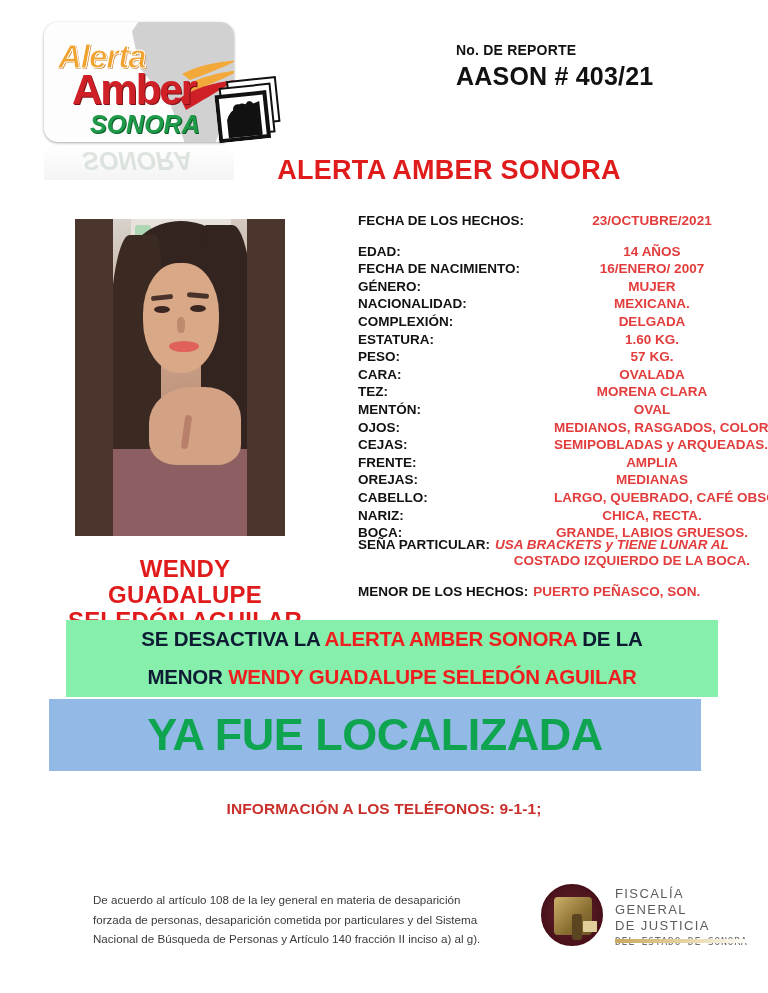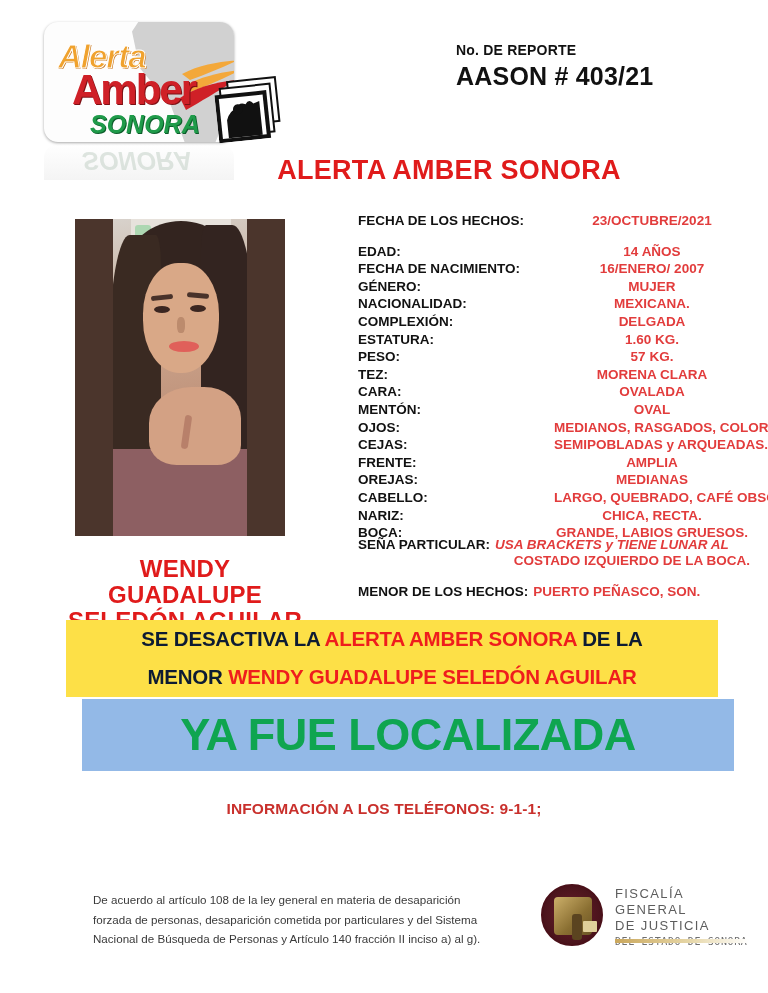--- a/index.html
+++ b/index.html
@@ -138,29 +138,29 @@
   .sena-val{font-size:13.5px;font-weight:bold;color:#e23c3c;margin-left:5px;white-space:nowrap;font-style:italic;}
   .sena-val2{font-size:13.5px;font-weight:bold;color:#e23c3c;text-align:right;display:block;line-height:18px;}
 
   .lugar{position:absolute;left:358px;top:584px;display:flex;align-items:baseline;}
   .lugar-label{font-size:13.5px;font-weight:bold;color:#111;white-space:nowrap;}
   .lugar-val{font-size:13.5px;font-weight:bold;color:#e23c3c;margin-left:5px;white-space:nowrap;}
 
   
   .banner-blue{
     position:absolute;left:66px;top:620px;width:652px;height:77px;
-    background:#fde047;
+    background:#86efac;
   }
   .bb-line{
     text-align:center;font-size:20.5px;font-weight:bold;color:#0d1b33;
     line-height:38px;letter-spacing:-.2px;
   }
   .bb-red{color:#ef1d1d;}
   .banner-light{
-    position:absolute;left:82px;top:699px;width:652px;height:72px;
+    position:absolute;left:49px;top:699px;width:652px;height:72px;
     background:#93b9e7;display:flex;align-items:center;justify-content:center;
   }
   .bl-text{
     font-size:45px;font-weight:bold;color:#0fa550;letter-spacing:-.5px;
   }
 
   
   .phones{position:absolute;left:0;top:800px;width:768px;text-align:center;}
   .ph-line1{font-size:15.5px;font-weight:bold;color:#c9302c;letter-spacing:.1px;}
   .ph-line2{font-size:15.5px;font-weight:bold;color:#c9302c;margin-top:14px;letter-spacing:.1px;}
@@ -282,26 +282,26 @@
         </div>
         <div class="drow">
           <span class="dlabel">ESTATURA:</span>
           <span class="dval">1.60 KG.</span>
         </div>
         <div class="drow">
           <span class="dlabel">PESO:</span>
           <span class="dval">57 KG.</span>
         </div>
         <div class="drow">
+          <span class="dlabel">CARA:</span>
+          <span class="dval">OVALADA</span>
+        </div>
+        <div class="drow">
           <span class="dlabel">TEZ:</span>
           <span class="dval">MORENA CLARA</span>
-        </div>
-        <div class="drow">
-          <span class="dlabel">CARA:</span>
-          <span class="dval">OVALADA</span>
         </div>
         <div class="drow">
           <span class="dlabel">MENTÓN:</span>
           <span class="dval">OVAL</span>
         </div>
         <div class="drow">
           <span class="dlabel">OJOS:</span>
           <span class="dval">MEDIANOS, RASGADOS, COLOR CAFE.</span>
         </div>
         <div class="drow">

